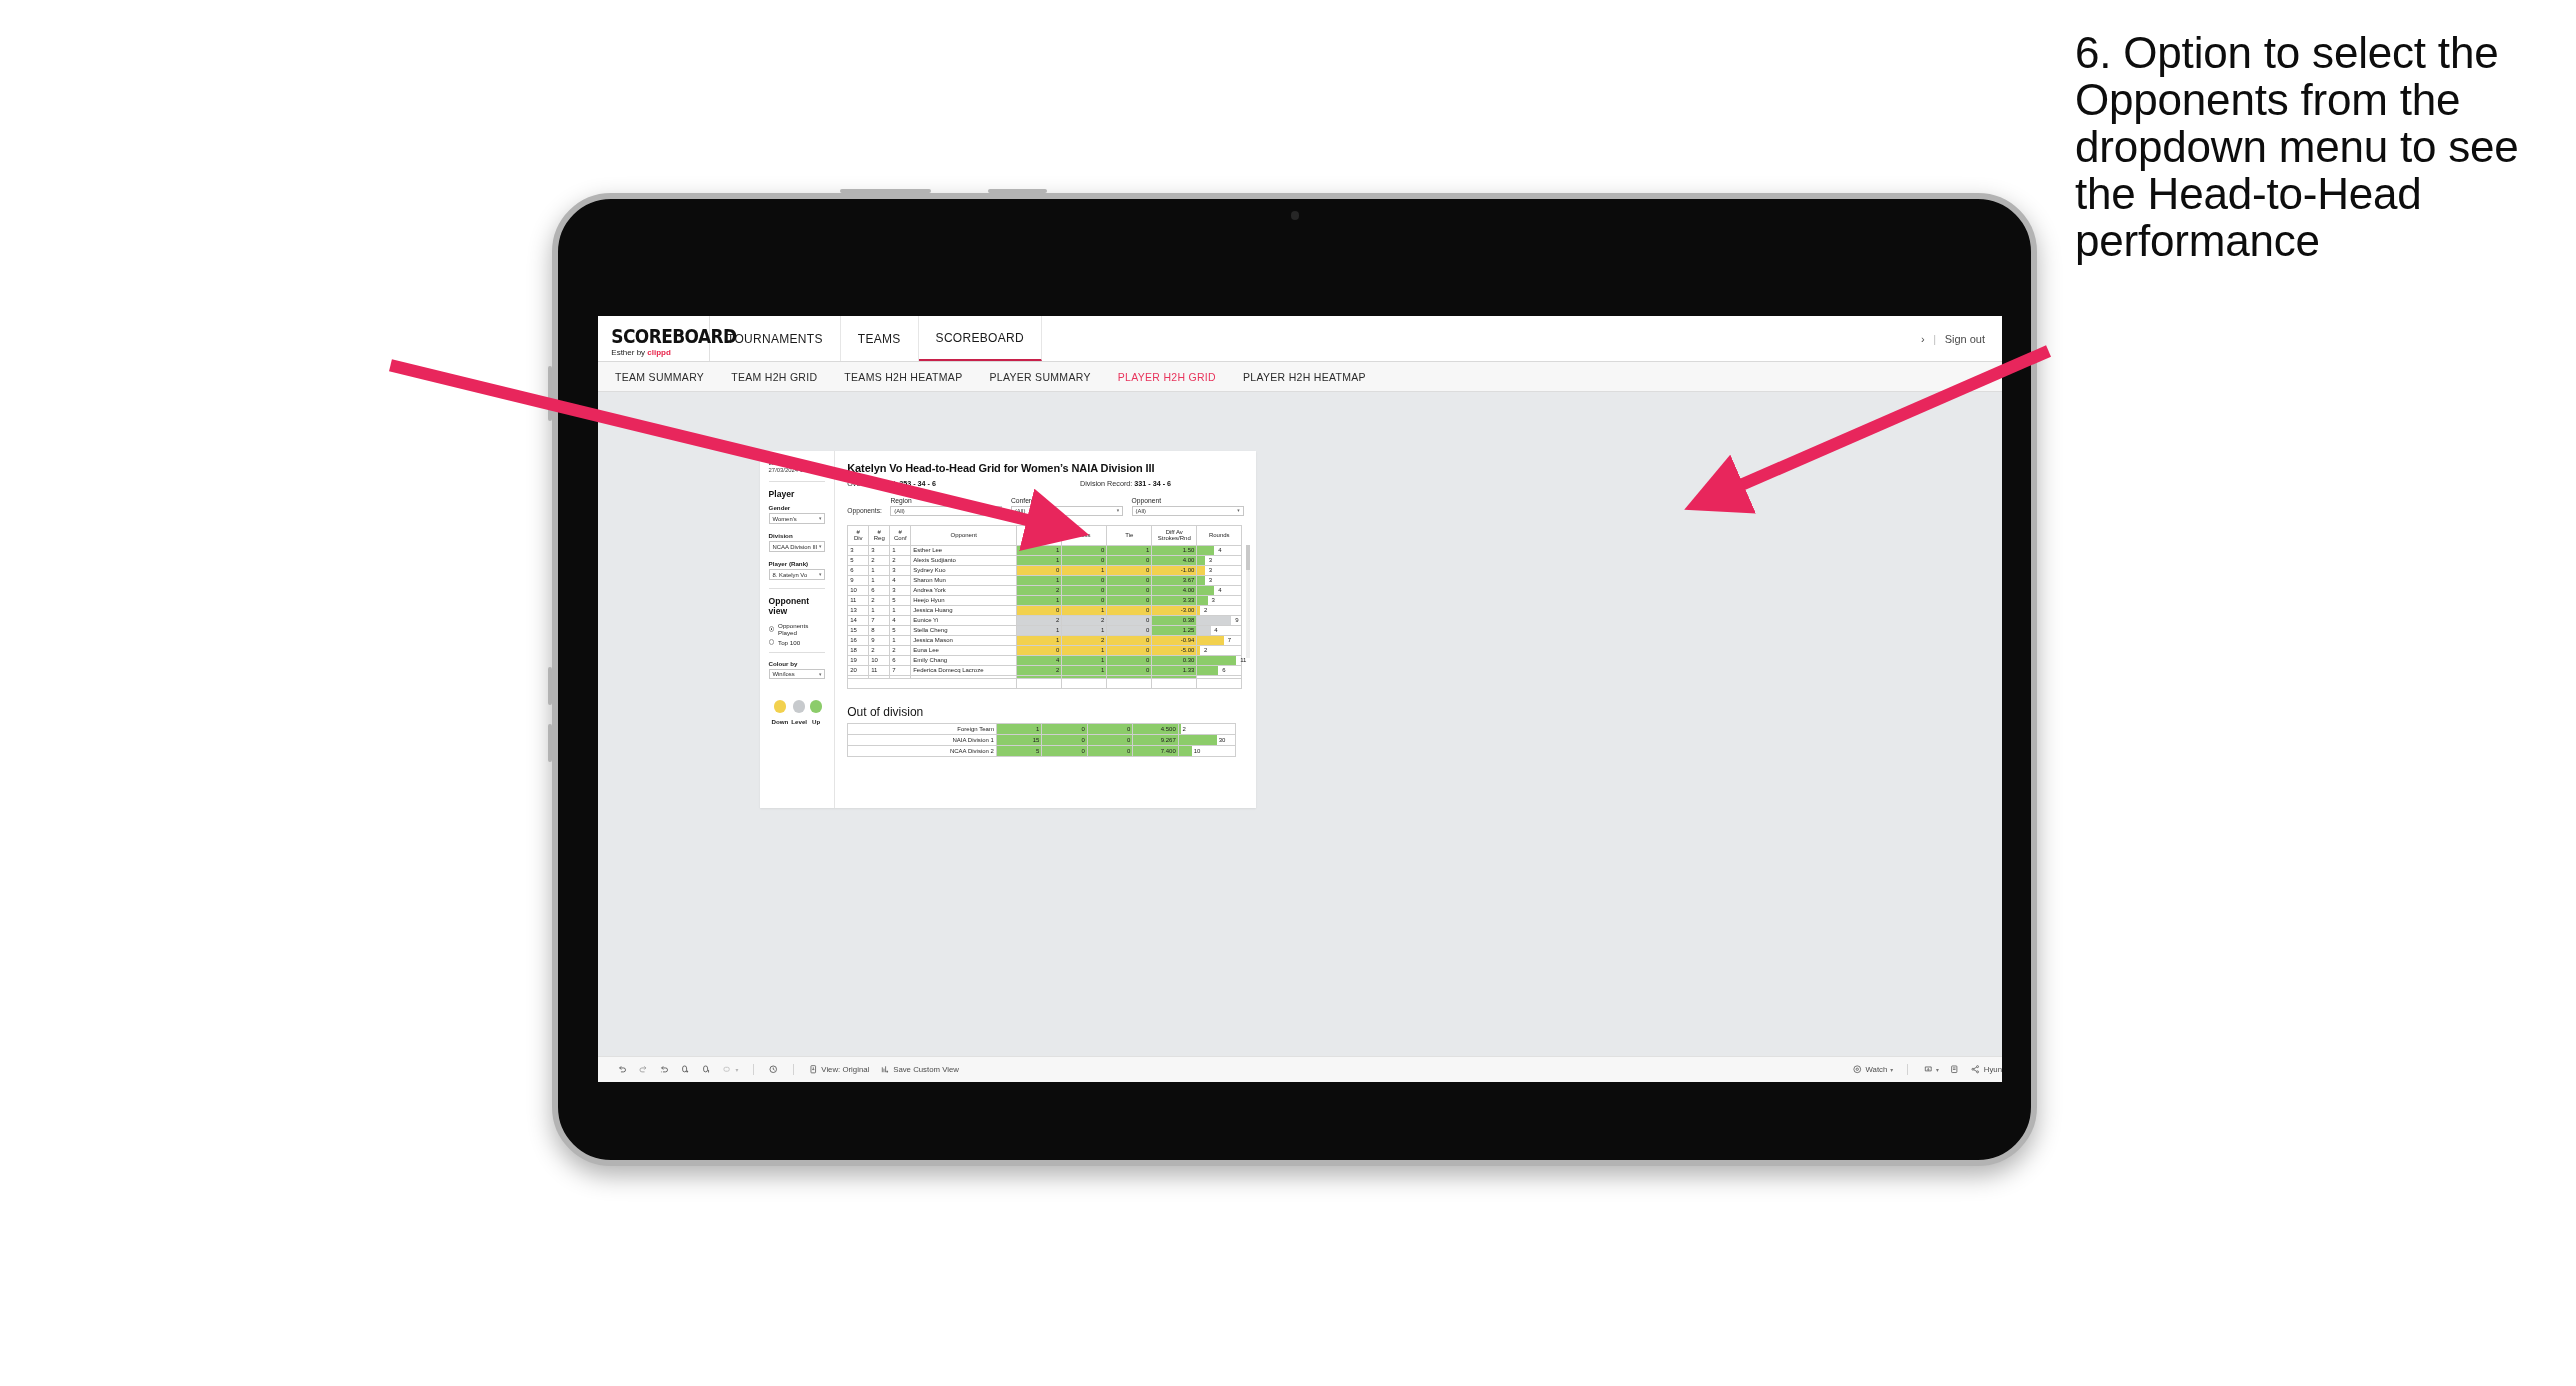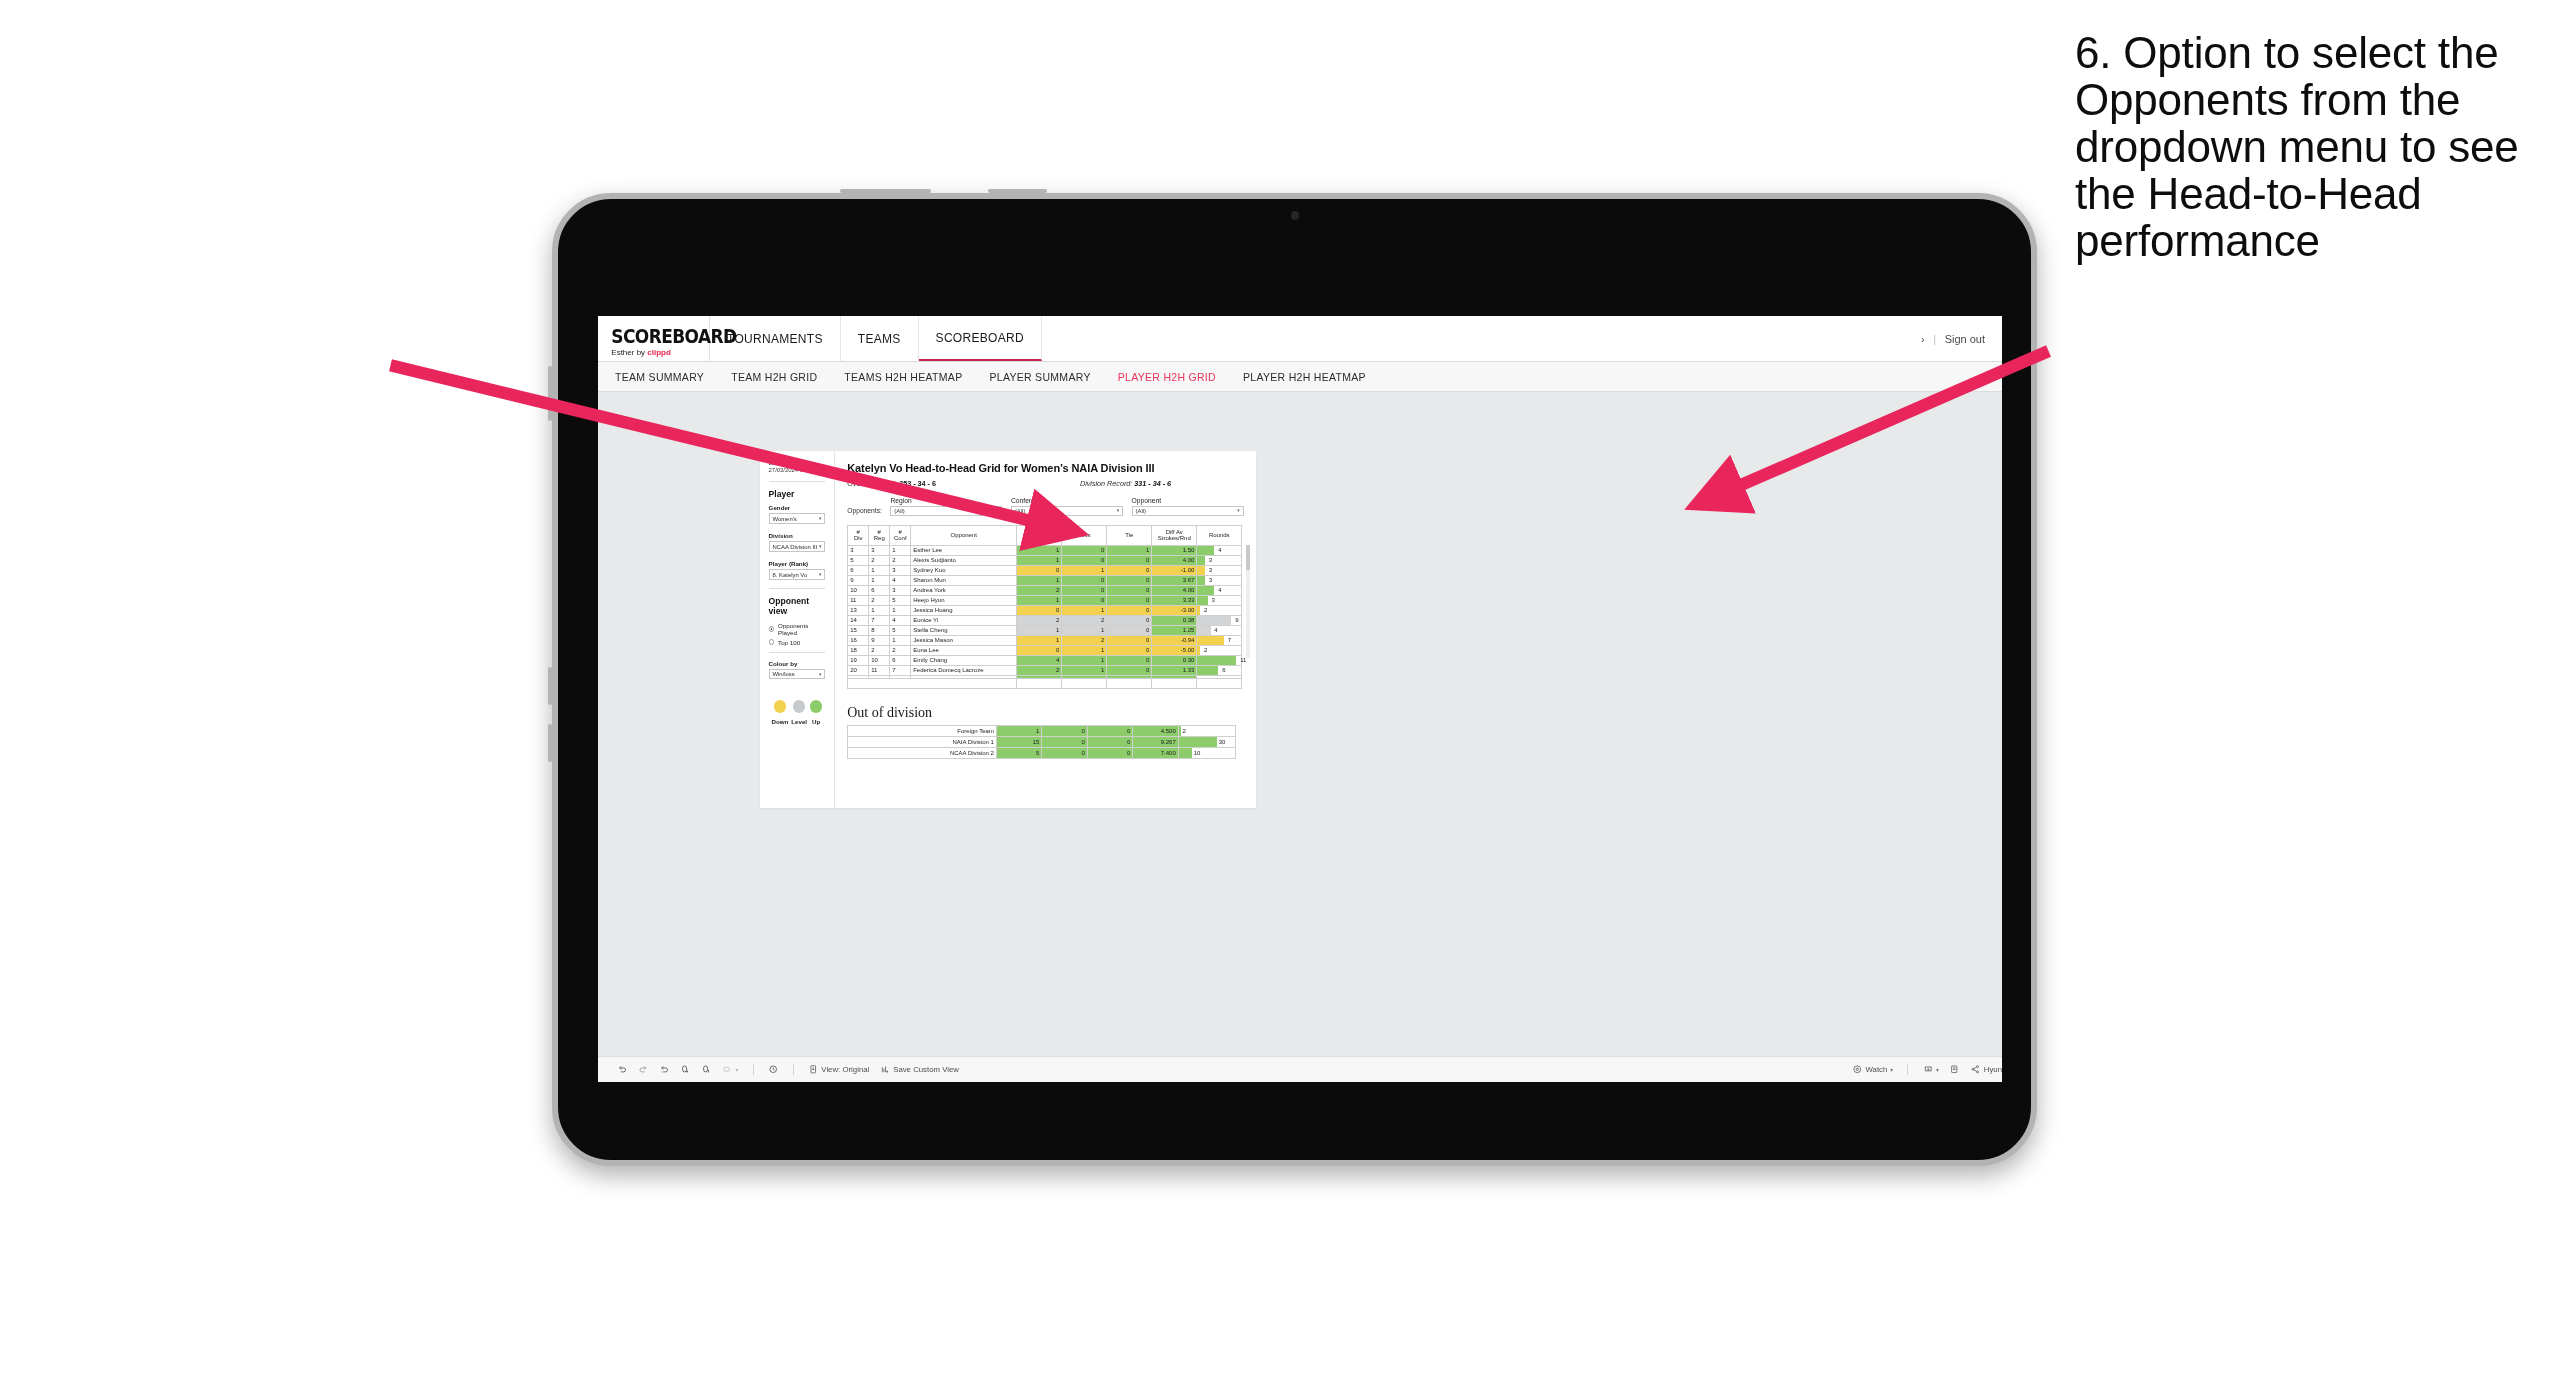--- a/index.html
+++ b/index.html
@@ -127,21 +127,21 @@
   #legend { display: flex; justify-content: space-between; padding: 0 2.9px; margin-top: 21px; }
   .lg { text-align: center; }
   .lg .dot { width: 12.4px; height: 12.4px; border-radius: 50%; margin: 0 auto 5.7px; }
   .lg .cap { font-size: 6.2px; font-weight: 700; color: #1d1d1d; }
 
   
   #main { flex: 1; padding: 10.5px 12.4px 0 12.4px; position: relative; }
   #grid-title { font-size: 11px; font-weight: 700; color: #111; letter-spacing: -0.1px; }
   #records { display: flex; margin-top: 5.7px; font-size: 7.2px; color: #2d2d2d; }
   #records b { color: #111; }
-  #rec-div { margin-left: 144px; font-style: italic; }
+  #rec-div { margin-left: 144px; }
 
   #filters { display: flex; align-items: flex-end; gap: 8.6px; margin-top: 8.6px; }
   #filters .flab { font-size: 6.7px; color: #2d2d2d; padding-bottom: 1.9px; }
   .filt { width: 112px; }
   .filt .cap { font-size: 6.7px; color: #1d1d1d; margin-bottom: 1.9px; }
   .filt .box {
     height: 10.5px; border: 1px solid #c6c6c6; background: #fff;
     display: flex; align-items: center; justify-content: space-between;
     padding: 0 2.9px; font-size: 5.9px; color: #3a3a3a; cursor: pointer;
   }
@@ -162,21 +162,21 @@
   .c-rnd .bar { position: absolute; left: 0; top: 0; bottom: 0; }
   .c-rnd .v { position: relative; display: block; padding-left: 1.9px; }
   .blank-row td { height: 40px; border-top: 1px solid #cfcfcf; }
   #vscroll {
     position: absolute; right: -6.7px; top: 20px; width: 4.8px; height: 113px;
     background: #eeeeee;
   }
   #vscroll .thumb { width: 4.8px; height: 25px; background: #c9c9c9; }
 
   
-  #ood-title { font-size: 14px; color: #161616; margin: 16px 0 4.8px; font-family: Liberation Serif, serif; }
+  #ood-title { font-size: 12px; color: #161616; margin: 16px 0 4.8px; }
   table.ood { border-collapse: collapse; width: 389px; table-layout: fixed; }
   table.ood td {
     border: 1px solid #cfcfcf; font-size: 6px; color: #1c1c1c;
     height: 11px; padding: 0 1.9px; background: #fff;
   }
 
   
   #toolstrip {
     position: absolute; left: 0; right: 0; bottom: 0; height: 26px;
     background: #f7f7f7; border-top: 1px solid #e0e0e0;

